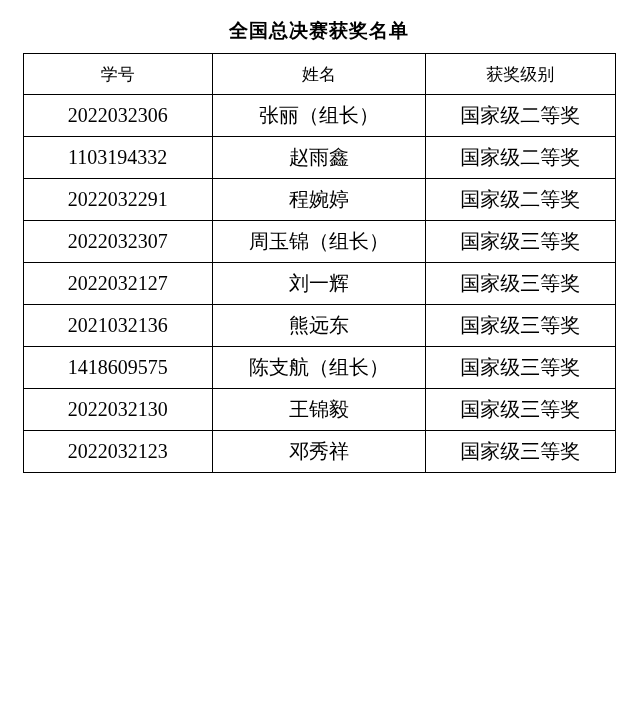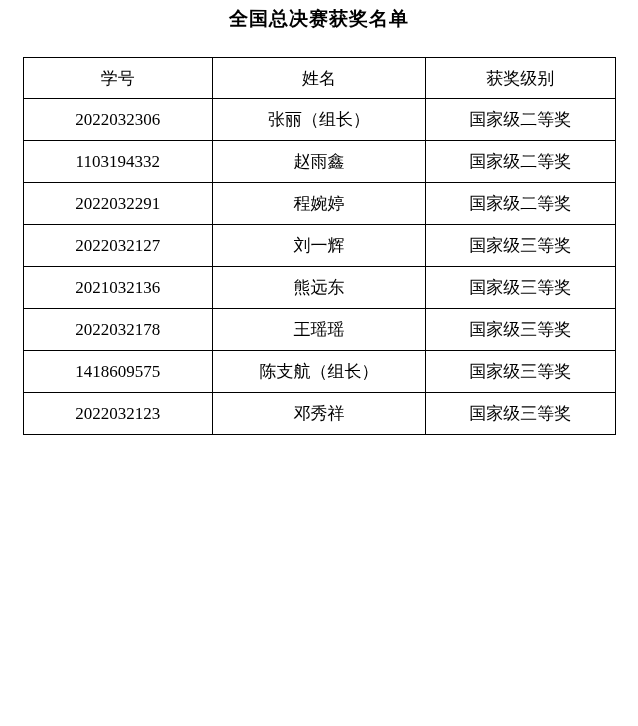--- a/index.html
+++ b/index.html
@@ -11,43 +11,43 @@
     width: 638px;
     height: 726px;
     font-family: "Liberation Serif", "DejaVu Serif", serif;
     color: #000000;
     overflow: hidden;
   }
   .page {
     width: 638px;
     height: 726px;
     box-sizing: border-box;
-    padding: 0;
+    padding: 12px;
     position: relative;
   }
   .doc-title {
     text-align: center;
     font-size: 19px;
     font-weight: bold;
     letter-spacing: 1px;
     padding-top: 6px;
     padding-bottom: 9px;
     font-family: "Liberation Sans", "DejaVu Sans", sans-serif;
   }
   table.award-table {
     border-collapse: collapse;
     width: 593px;
-    margin: 16px auto;
+    margin: 0 auto;
     table-layout: fixed;
   }
   table.award-table th,
   table.award-table td {
     border: 1px solid #000000;
     text-align: center;
-    font-size: 17px;
+    font-size: 20px;
     height: 41px;
     padding: 0 2px;
     font-weight: normal;
     font-family: "Liberation Serif", "DejaVu Serif", serif;
     white-space: nowrap;
     overflow: hidden;
   }
   table.award-table th {
     height: 40px;
     font-size: 17px;
@@ -86,37 +86,42 @@
         <td>1103194332</td>
         <td>赵雨鑫</td>
         <td>国家级二等奖</td>
       </tr>
       <tr>
         <td>2022032291</td>
         <td>程婉婷</td>
         <td>国家级二等奖</td>
       </tr>
       <tr>
+        <td>2022032307</td>
+        <td>周玉锦（组长）</td>
+        <td>国家级三等奖</td>
+      </tr>
+      <tr>
         <td>2022032127</td>
         <td>刘一辉</td>
         <td>国家级三等奖</td>
       </tr>
       <tr>
         <td>2021032136</td>
         <td>熊远东</td>
         <td>国家级三等奖</td>
       </tr>
       <tr>
-        <td>2022032178</td>
-        <td>王瑶瑶</td>
+        <td>1418609575</td>
+        <td>陈支航（组长）</td>
         <td>国家级三等奖</td>
       </tr>
       <tr>
-        <td>1418609575</td>
-        <td>陈支航（组长）</td>
+        <td>2022032130</td>
+        <td>王锦毅</td>
         <td>国家级三等奖</td>
       </tr>
       <tr>
         <td>2022032123</td>
         <td>邓秀祥</td>
         <td>国家级三等奖</td>
       </tr>
     </tbody>
   </table>
 

